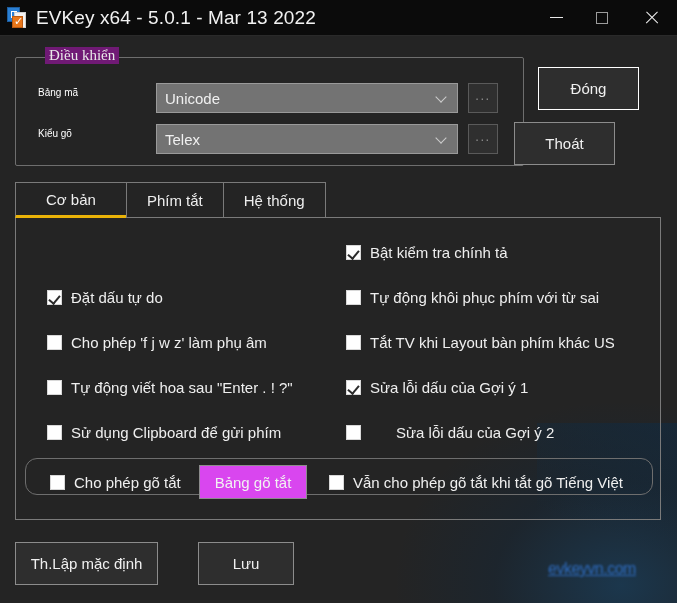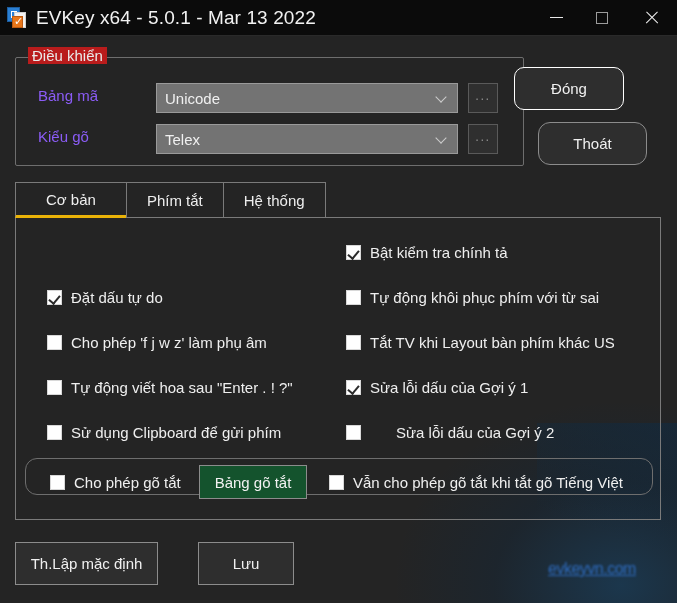--- a/index.html
+++ b/index.html
@@ -144,37 +144,38 @@
   
   .groupbox {
     position: absolute;
     border: 1px solid #6e6e6e;
     border-radius: 2px;
     box-sizing: border-box;
   }
   .groupbox > .gb-title {
     position: absolute;
     top: -11px;
-    left: 12px;
+    left: 29px;
     padding: 0 4px;
-    background: #b91c1c;
+    background: #701a75;
     color: #e9e9e9;
     font-size: 15px;
     white-space: nowrap;
+    font-family: Liberation Serif, serif;
   }
   #control-group {
     left: 15px;
     top: 57px;
     width: 509px;
     height: 109px;
   }
   .field-label {
     position: absolute;
-    color: #8b5cf6;
-    font-size: 15px;
+    color: #ffffff;
+    font-size: 10px;
     white-space: nowrap;
   }
   .combo {
     position: absolute;
     height: 30px;
     background: #737373;
     border: 1px solid #9a9a9a;
     box-sizing: border-box;
     display: flex;
     align-items: center;
@@ -223,22 +224,22 @@
     color: #f0f0f0;
     font-size: 15px;
     display: flex;
     align-items: center;
     justify-content: center;
     white-space: nowrap;
   }
   .btn.focused {
     border: 1px solid #ffffff;
   }
-  #btn-dong  { left: 514px; top: 67px;  width: 110px; height: 43px; border-radius: 10px; }
-  #btn-thoat { left: 538px; top: 122px; width: 109px; height: 43px; border-radius: 12px; }
+  #btn-dong  { left: 538px; top: 67px;  width: 101px; height: 43px; }
+  #btn-thoat { left: 514px; top: 122px; width: 101px; height: 43px; }
   #btn-default { left: 15px;  top: 542px; width: 143px; height: 43px; }
   #btn-save    { left: 170px; top: 542px; width: 96px;  height: 43px; margin-left: 28px; }
 
   
   .tabstrip {
     position: absolute;
     left: 15px;
     top: 182px;
     display: flex;
     z-index: 3;
@@ -317,21 +318,21 @@
     border-radius: 12px;
     box-sizing: border-box;
   }
   #cb-allow-shortcut { left: 24px; top: 15px; }
   #btn-shortcut-table {
     position: absolute;
     left: 173px;
     top: 6px;
     width: 108px;
     height: 34px;
-    background: #14532d;
+    background: #d946ef;
     border: 1px solid #8c8c8c;
     box-sizing: border-box;
     color: #f2f2f2;
     font-size: 15px;
     display: flex;
     align-items: center;
     justify-content: center;
     white-space: nowrap;
   }
   #cb-shortcut-off-vn { left: 303px; top: 15px; }

